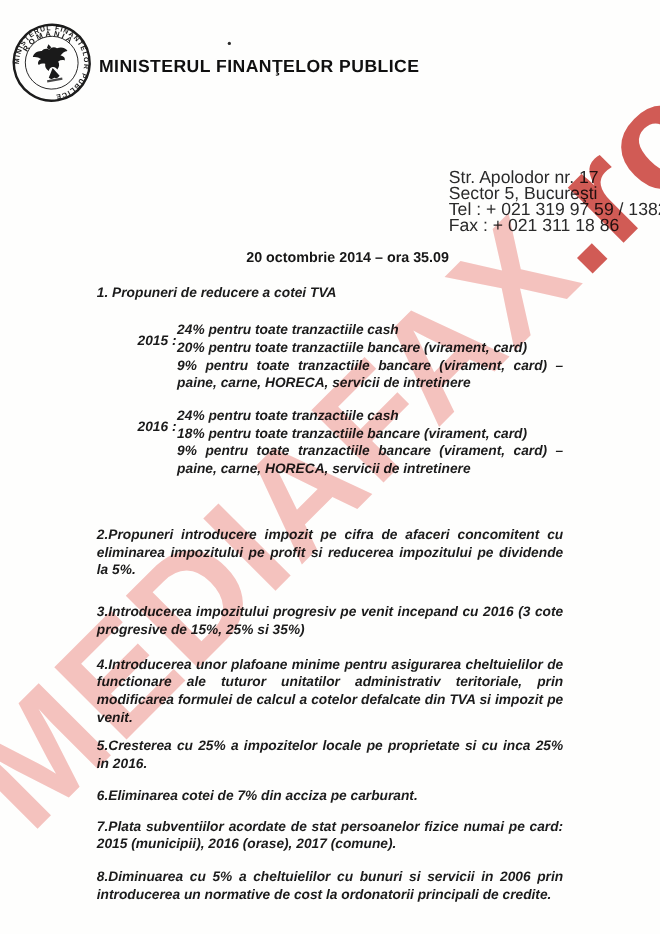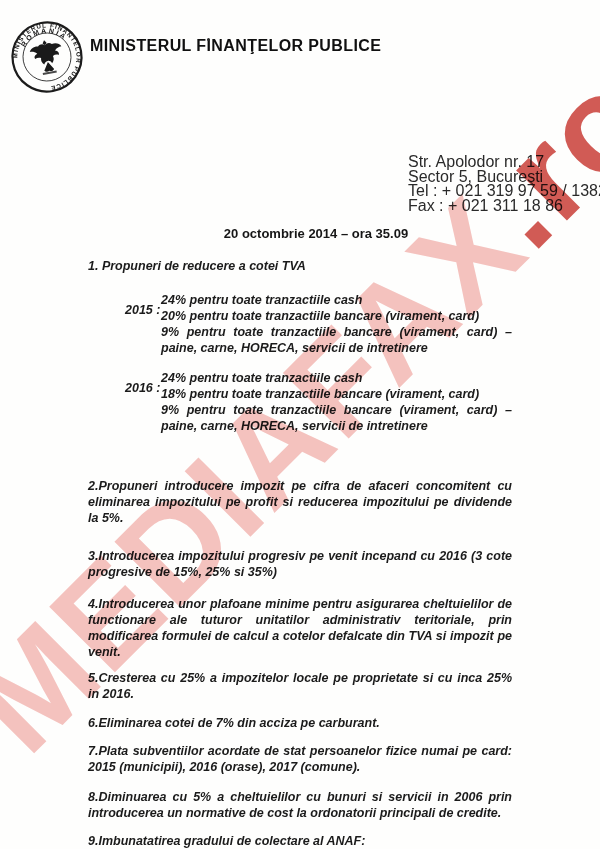--- a/index.html
+++ b/index.html
@@ -12,21 +12,21 @@
     color:#1b1b1b;
   }
   .page { position:absolute; inset:0; background:#fefefd; }
 
   
   .seal {
     position:absolute; left:10px; top:20px; width:74px; height:74px;
     transform:rotate(-10deg);
   }
   .ministry-title {
-    position:absolute; left:90px; top:37px;
+    position:absolute; left:90px; top:52px;
     font-size:16px; font-weight:bold; letter-spacing:.4px; color:#101010;
   }
   .council-title {
     position:absolute; left:90px; top:66px;
     font-size:14.5px; font-weight:bold; color:#141414;
   }
   .speck { position:absolute; left:207px; top:38px; width:3px; height:3px; background:#2b2b2b; border-radius:50%; }
 
   
   .address {
@@ -137,21 +137,20 @@
       <div class="year-wrap">9% pentru toate tranzactiile bancare (virament, card) – paine, carne, HORECA, servicii de intretinere</div>
     </div>
 
     <p class="para-2">2.Propuneri introducere impozit pe cifra de afaceri concomitent cu eliminarea impozitului pe profit si reducerea impozitului pe dividende la 5%.</p>
     <p class="para-3">3.Introducerea impozitului progresiv pe venit incepand cu 2016 (3 cote progresive de 15%, 25% si 35%)</p>
     <p class="para-4">4.Introducerea unor plafoane minime pentru asigurarea cheltuielilor de functionare ale tuturor unitatilor administrativ teritoriale, prin modificarea formulei de calcul a cotelor defalcate din TVA si impozit pe venit.</p>
     <p class="para-5">5.Cresterea cu 25% a impozitelor locale pe proprietate si cu inca 25% in 2016.</p>
     <p class="para-6">6.Eliminarea cotei de 7% din acciza pe carburant.</p>
     <p class="para-7">7.Plata subventiilor acordate de stat persoanelor fizice numai pe card: 2015 (municipii), 2016 (orase), 2017 (comune).</p>
     <p class="para-8">8.Diminuarea cu 5% a cheltuielilor cu bunuri si servicii in 2006 prin introducerea un normative de cost la ordonatorii principali de credite.</p>
-    <p class="para-9">9.Imbunatatirea gradului de colectare al ANAF:</p>
 
   </div>
 
   <div class="watermark">
     <span class="wm-main">MEDIAFAX</span><span class="wm-suffix">.ro</span>
   </div>
 
 </div>
 
 </body></html>

